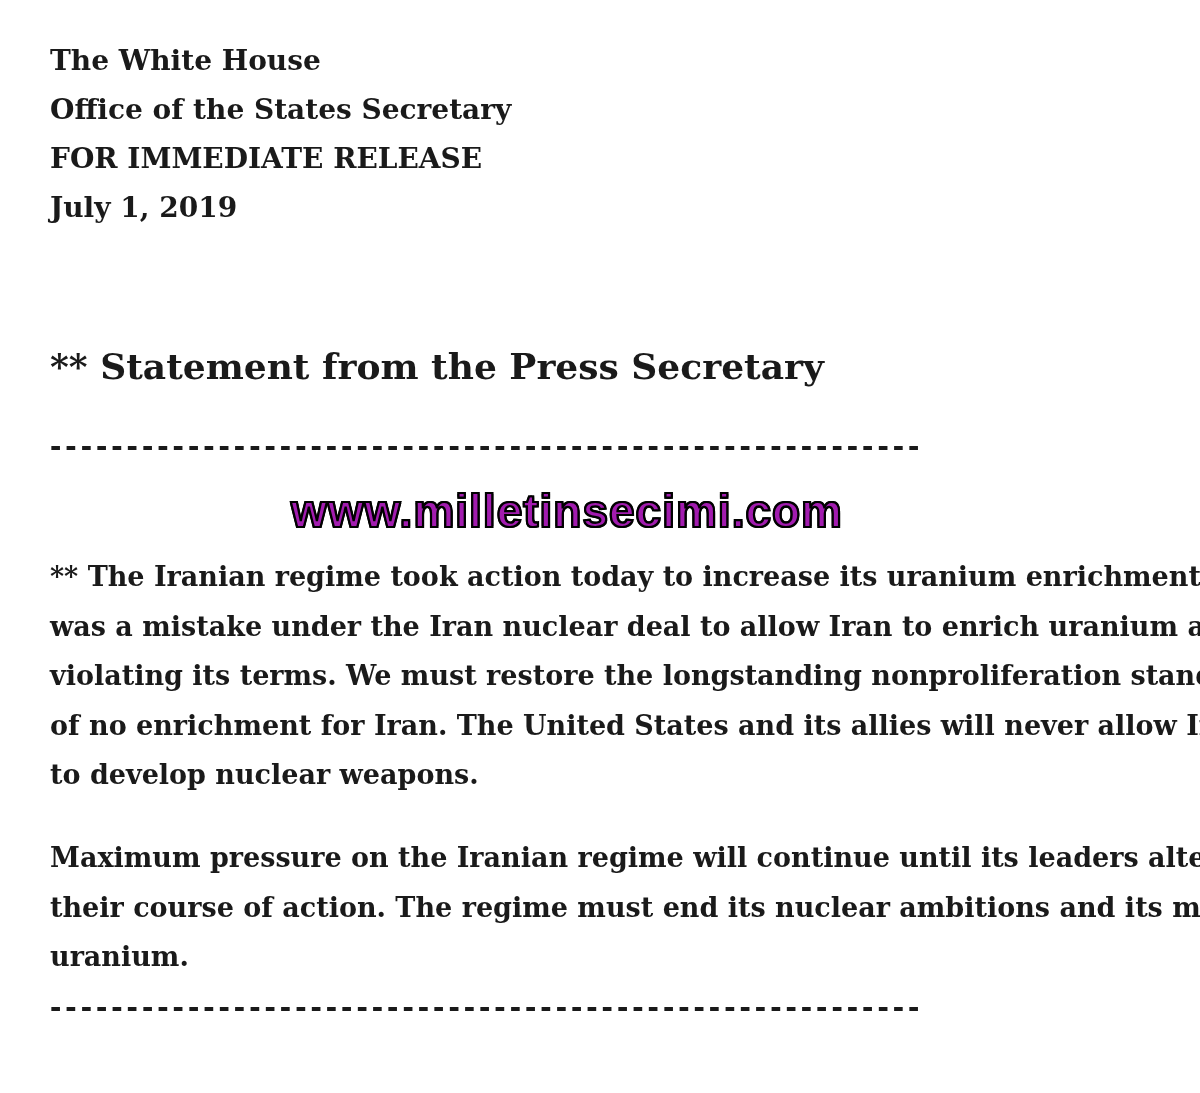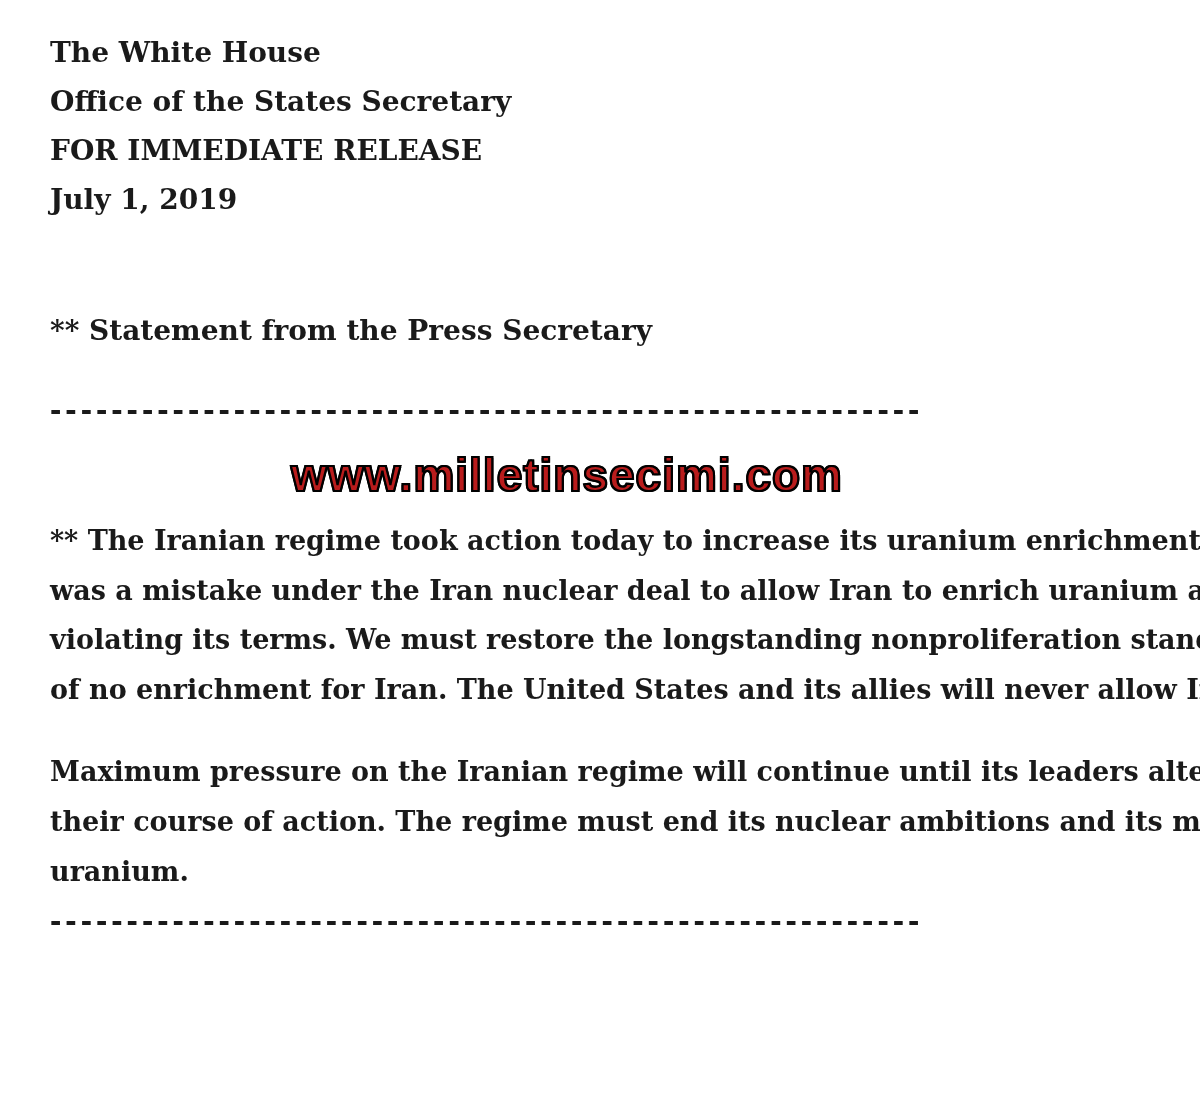--- a/index.html
+++ b/index.html
@@ -6,35 +6,35 @@
     margin: 0;
     padding: 0;
     background: #ffffff;
   }
   .page {
     position: relative;
     width: 1200px;
     height: 1093px;
     background: #ffffff;
     box-sizing: border-box;
-    padding: 28px 50px 0 50px;
+    padding: 36px 50px 0 50px;
     overflow: hidden;
     font-family: "DejaVu Serif", "Liberation Serif", serif;
     font-weight: 600;
     color: #1a1a1a;
   }
   .hline {
     font-size: 28px;
     line-height: 49px;
     white-space: nowrap;
   }
   .title {
-    font-size: 28px;
+    font-size: 36px;
     line-height: 49px;
-    margin-top: 82px;
+    margin-top: 110px;
     white-space: nowrap;
   }
   .divider {
     font-family: "Liberation Sans", sans-serif;
     font-weight: bold;
     font-size: 34px;
     letter-spacing: 4px;
     line-height: 49px;
     margin-top: 30px;
     white-space: nowrap;
@@ -50,21 +50,21 @@
     text-align: center;
     margin-top: 14px;
     line-height: 54px;
     height: 54px;
   }
   .watermark {
     font-family: "Liberation Sans", sans-serif;
     font-weight: bold;
     font-size: 46px;
     letter-spacing: 1px;
-    color: #b91c1c;
+    color: #a21caf;
     -webkit-text-stroke: 2.2px #000000;
     text-shadow:
       -1px -1px 0 #000, 1px -1px 0 #000,
       -1px  1px 0 #000, 1px  1px 0 #000;
   }
   .para {
     margin-top: 14px;
   }
   .para.second {
     margin-top: 33px;
@@ -93,20 +93,21 @@
 
   <div class="watermark-row">
     <span class="watermark">www.milletinsecimi.com</span>
   </div>
 
   <div class="para first">
     <div class="bline">** The Iranian regime took action today to increase its uranium enrichment. It</div>
     <div class="bline">was a mistake under the Iran nuclear deal to allow Iran to enrich uranium at any</div>
     <div class="bline">violating its terms. We must restore the longstanding nonproliferation standard</div>
     <div class="bline">of no enrichment for Iran. The United States and its allies will never allow Iran</div>
+    <div class="bline">to develop nuclear weapons.</div>
   </div>
 
   <div class="para second">
     <div class="bline">Maximum pressure on the Iranian regime will continue until its leaders alter</div>
     <div class="bline">their course of action. The regime must end its nuclear ambitions and its malign</div>
     <div class="bline">uranium.</div>
   </div>
 
   <div class="divider bottom">---------------------------------------------------------</div>
 

